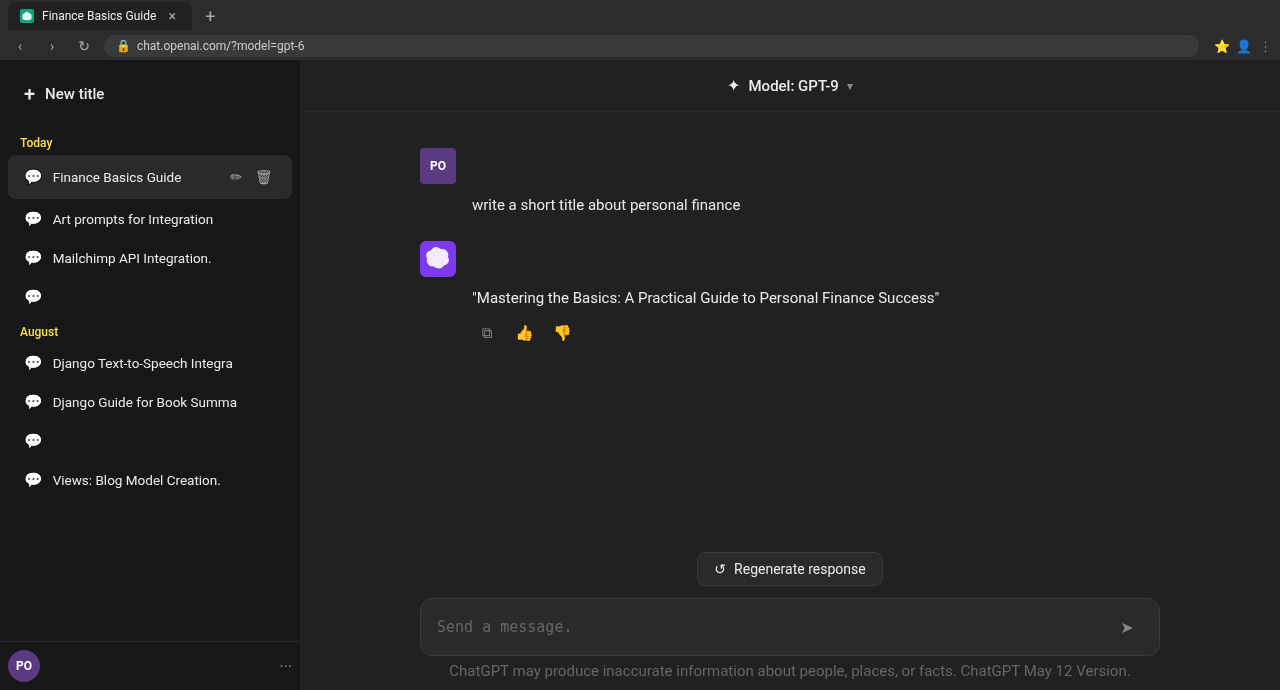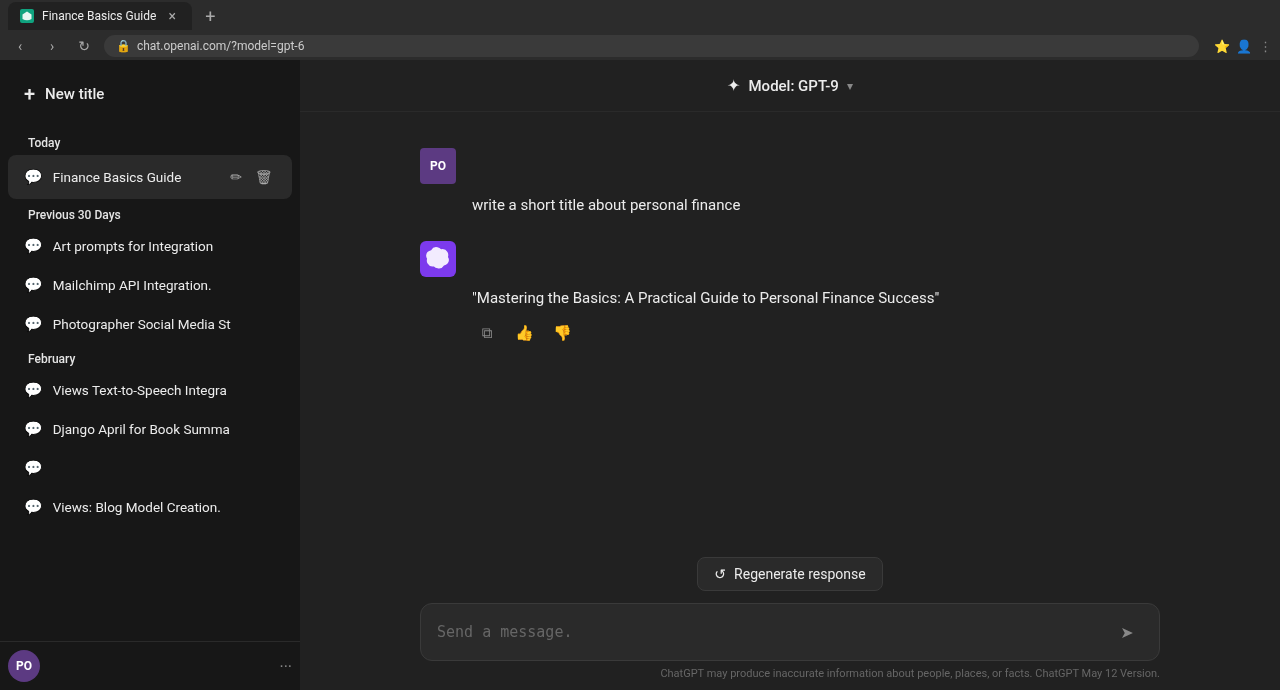--- a/index.html
+++ b/index.html
@@ -146,22 +146,22 @@
       font-weight: 500;
       color: #ececec;
     }
     .new-chat-plus {
       font-size: 20px;
       line-height: 1;
     }
 
     .sidebar-section-label {
       font-size: 12px;
-      color: #e5e5e5;
-      padding: 8px 28px 4px;
+      color: #fde047;
+      padding: 8px 20px 4px;
       font-weight: 500;
     }
     .sidebar-item {
       display: flex;
       align-items: center;
       gap: 10px;
       padding: 10px 16px;
       cursor: pointer;
       border-radius: 8px;
       margin: 1px 8px;
@@ -395,22 +395,22 @@
       height: 32px;
       display: flex;
       align-items: center;
       justify-content: center;
       border-radius: 6px;
       cursor: pointer;
       color: #888;
       font-size: 16px;
     }
     .disclaimer {
-      text-align: right;
-      font-size: 11px;
+      text-align: center;
+      font-size: 15px;
       color: #666;
       padding: 6px 0 2px;
     }
   </style>
 </head>
 <body>
 
 <div class="browser-chrome">
   <div class="tab-bar">
     <div class="tab-active">
@@ -459,48 +459,46 @@
         <div class="sidebar-item-actions">
           <div class="action-btn">
             <span>✏</span>
           </div>
           <div class="action-btn">
             <span>🗑</span>
           </div>
         </div>
       </div>
 
-      <div class="sidebar-section-label">Previous 30 Days</div>
 
       <div class="sidebar-item">
         <span class="sidebar-item-icon">💬</span>
         <span class="sidebar-item-text">Art prompts for Integration</span>
         <div class="sidebar-fade sidebar-fade-dark"></div>
       </div>
       <div class="sidebar-item">
         <span class="sidebar-item-icon">💬</span>
         <span class="sidebar-item-text">Mailchimp API Integration.</span>
         <div class="sidebar-fade sidebar-fade-dark"></div>
       </div>
       <div class="sidebar-item">
         <span class="sidebar-item-icon">💬</span>
-        <span class="sidebar-item-text">Photographer Social Media St</span>
-        <div class="sidebar-fade sidebar-fade-dark"></div>
-      </div>
-
-      <div class="sidebar-section-label">February</div>
-
-      <div class="sidebar-item">
-        <span class="sidebar-item-icon">💬</span>
-        <span class="sidebar-item-text">Views Text-to-Speech Integra</span>
-        <div class="sidebar-fade sidebar-fade-dark"></div>
-      </div>
-      <div class="sidebar-item">
-        <span class="sidebar-item-icon">💬</span>
-        <span class="sidebar-item-text">Django April for Book Summa</span>
+        <div class="sidebar-fade sidebar-fade-dark"></div>
+      </div>
+
+      <div class="sidebar-section-label">August</div>
+
+      <div class="sidebar-item">
+        <span class="sidebar-item-icon">💬</span>
+        <span class="sidebar-item-text">Django Text-to-Speech Integra</span>
+        <div class="sidebar-fade sidebar-fade-dark"></div>
+      </div>
+      <div class="sidebar-item">
+        <span class="sidebar-item-icon">💬</span>
+        <span class="sidebar-item-text">Django Guide for Book Summa</span>
         <div class="sidebar-fade sidebar-fade-dark"></div>
       </div>
       <div class="sidebar-item">
         <span class="sidebar-item-icon">💬</span>
         <div class="sidebar-fade sidebar-fade-dark"></div>
       </div>
       <div class="sidebar-item">
         <span class="sidebar-item-icon">💬</span>
         <span class="sidebar-item-text">Views: Blog Model Creation.</span>
         <div class="sidebar-fade sidebar-fade-dark"></div>

